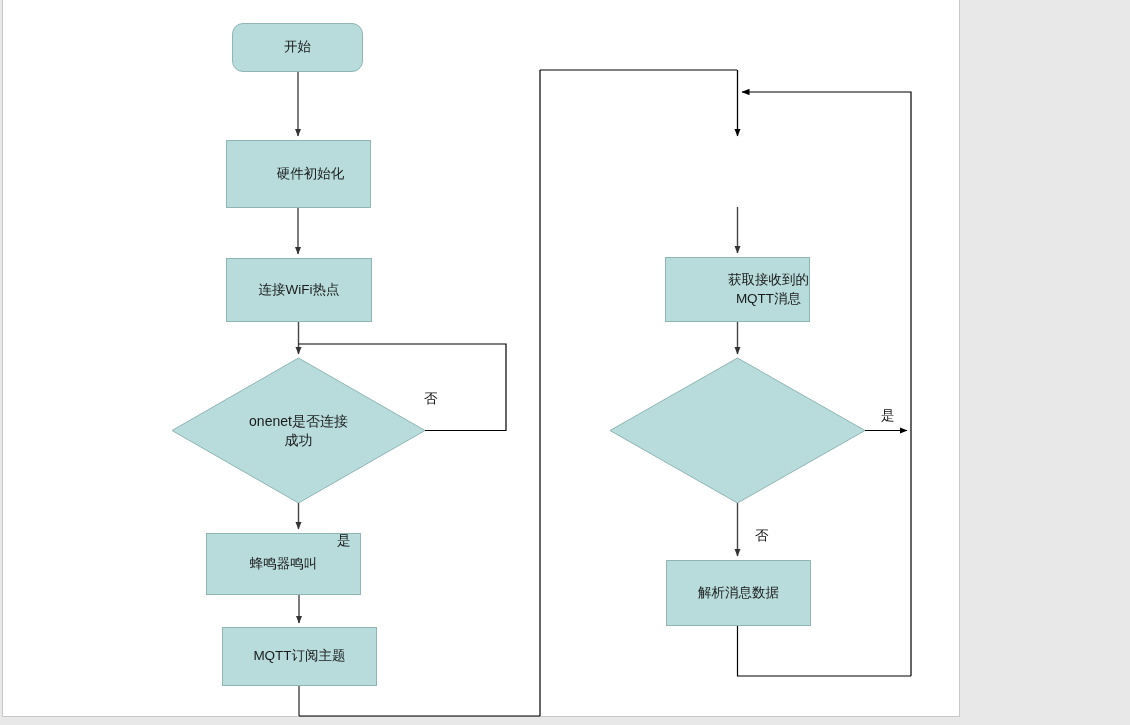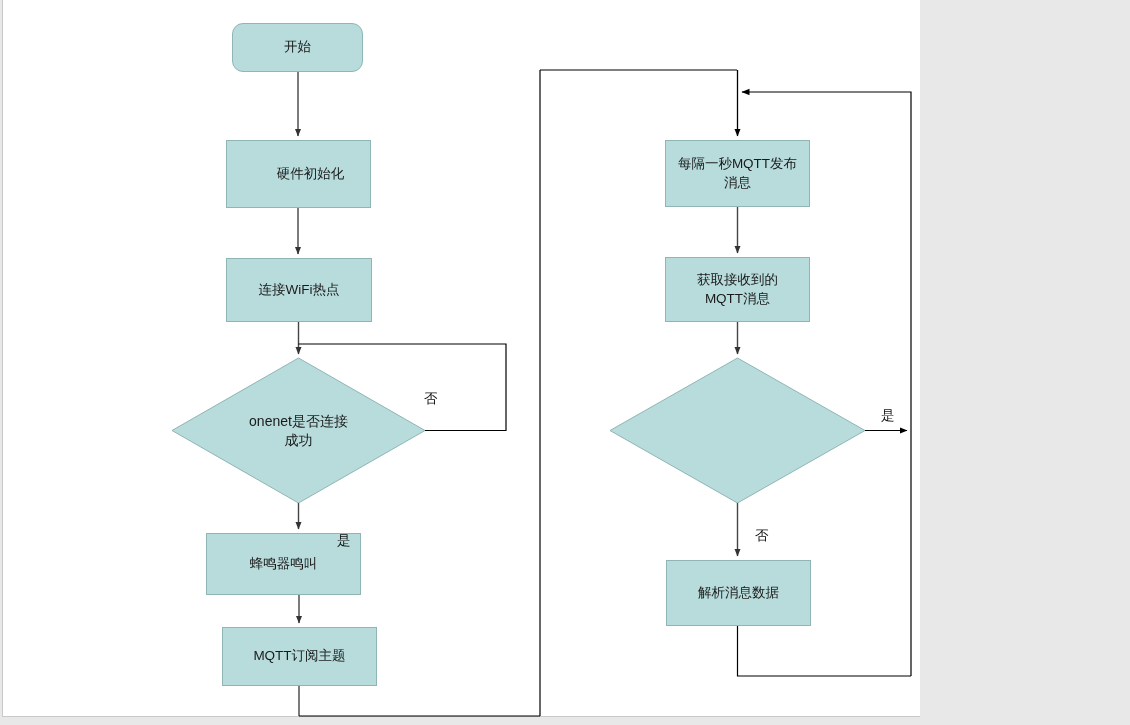--- a/index.html
+++ b/index.html
@@ -4,21 +4,21 @@
 <title>Flowchart</title>
 <style>
   html, body {
     margin: 0;
     padding: 0;
     background: #e8e8e8;
     font-family: "Liberation Sans", "DejaVu Sans", sans-serif;
   }
   #root {
     position: relative;
-    width: 920px;
+    width: 1130px;
     height: 725px;
     overflow: hidden;
     background: #e8e8e8;
   }
   
   #page {
     position: absolute;
     left: 2px;
     top: 0px;
     width: 958px;
@@ -146,26 +146,22 @@
   </div>
 
   <div class="node process" style="left:206px; top:533px; width:155px; height:62px;">
     <span>蜂鸣器鸣叫</span>
   </div>
 
   <div class="node process" style="left:222px; top:627px; width:155px; height:59px;">
     <span>MQTT订阅主题</span>
   </div>
 
-  <div class="node process" style="left:665px; top:140px; width:145px; height:67px;">
-    <span>每隔一秒MQTT发布
-消息</span>
-  </div>
 
-  <div class="node process" style="left:665px; top:257px; width:145px; height:65px;">
+  <div class="node process" style="left:665px; top:257px; width:145px; height:65px;justify-content:flex-end;">
     <span>获取接收到的
 MQTT消息</span>
   </div>
 
 
   <div class="node process" style="left:666px; top:560px; width:145px; height:66px;">
     <span>解析消息数据</span>
   </div>
 
   <div class="edge-label" style="left:424px; top:390px;">否</div>

